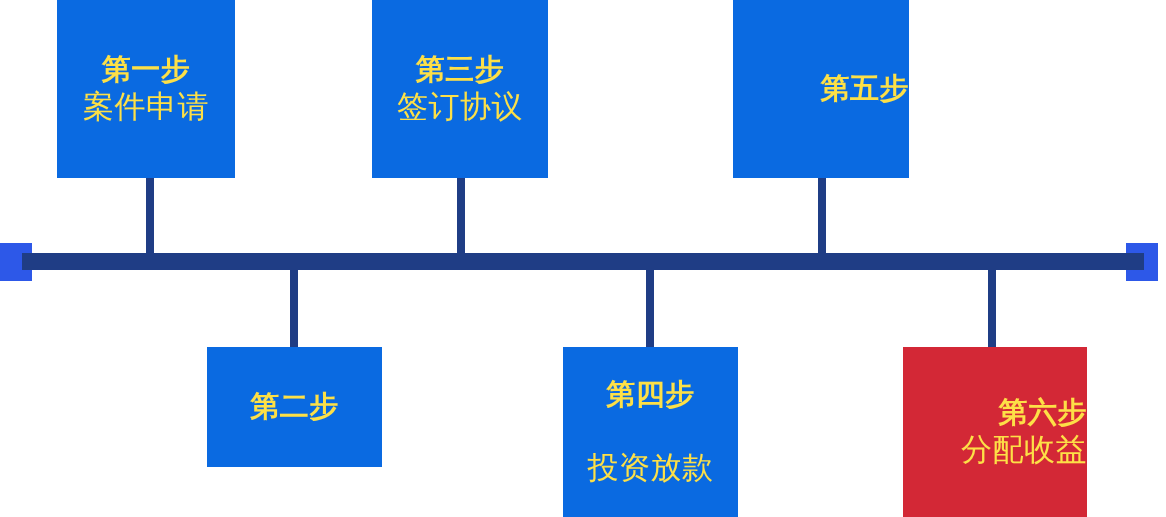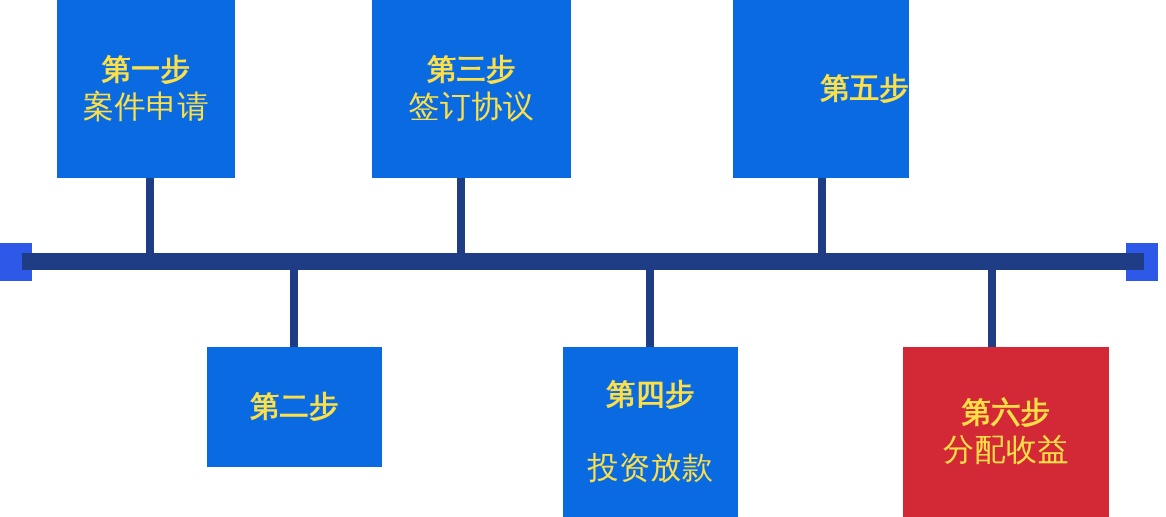--- a/index.html
+++ b/index.html
@@ -76,35 +76,35 @@
     <div class="step-title">第一步</div>
     <div class="step-desc">案件申请</div>
   </div>
 
   <div class="stem" style="left:290px; top:268px; height:80px;"></div>
   <div class="step-box blue" style="left:207px; top:347px; width:175px; height:120px;">
     <div class="step-title">第二步</div>
   </div>
 
   <div class="stem" style="left:457px; top:178px; height:77px;"></div>
-  <div class="step-box blue" style="left:372px; top:0px; width:199px; height:178px;">
+  <div class="step-box blue" style="left:372px; top:0px; width:176px; height:178px;">
     <div class="step-title">第三步</div>
     <div class="step-desc">签订协议</div>
   </div>
 
   <div class="stem" style="left:646px; top:268px; height:80px;"></div>
   <div class="step-box blue" style="left:563px; top:347px; width:175px; height:170px;gap:36px;">
     <div class="step-title">第四步</div>
     <div class="step-desc">投资放款</div>
   </div>
 
   <div class="stem" style="left:818px; top:178px; height:77px;"></div>
   <div class="step-box blue" style="left:733px; top:0px; width:176px; height:178px;align-items:flex-end;">
     <div class="step-title">第五步</div>
   </div>
 
   <div class="stem" style="left:988px; top:268px; height:80px;"></div>
-  <div class="step-box red" style="left:903px; top:347px; width:206px; height:170px;">
+  <div class="step-box red" style="left:903px; top:347px; width:184px; height:170px;align-items:flex-end;">
     <div class="step-title">第六步</div>
     <div class="step-desc">分配收益</div>
   </div>
 
 </div>
 
 </body></html>

